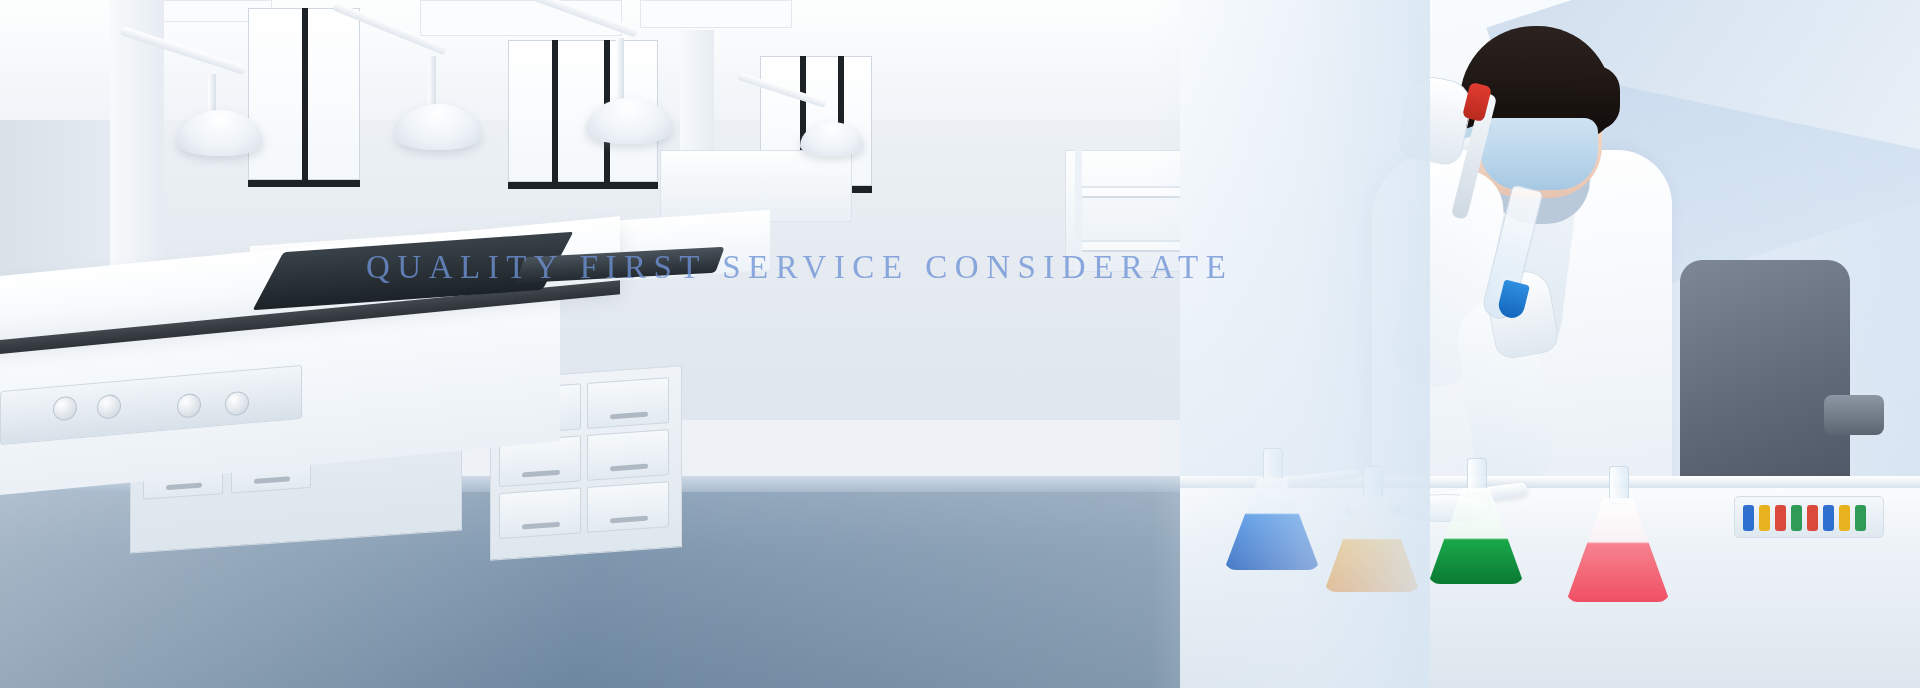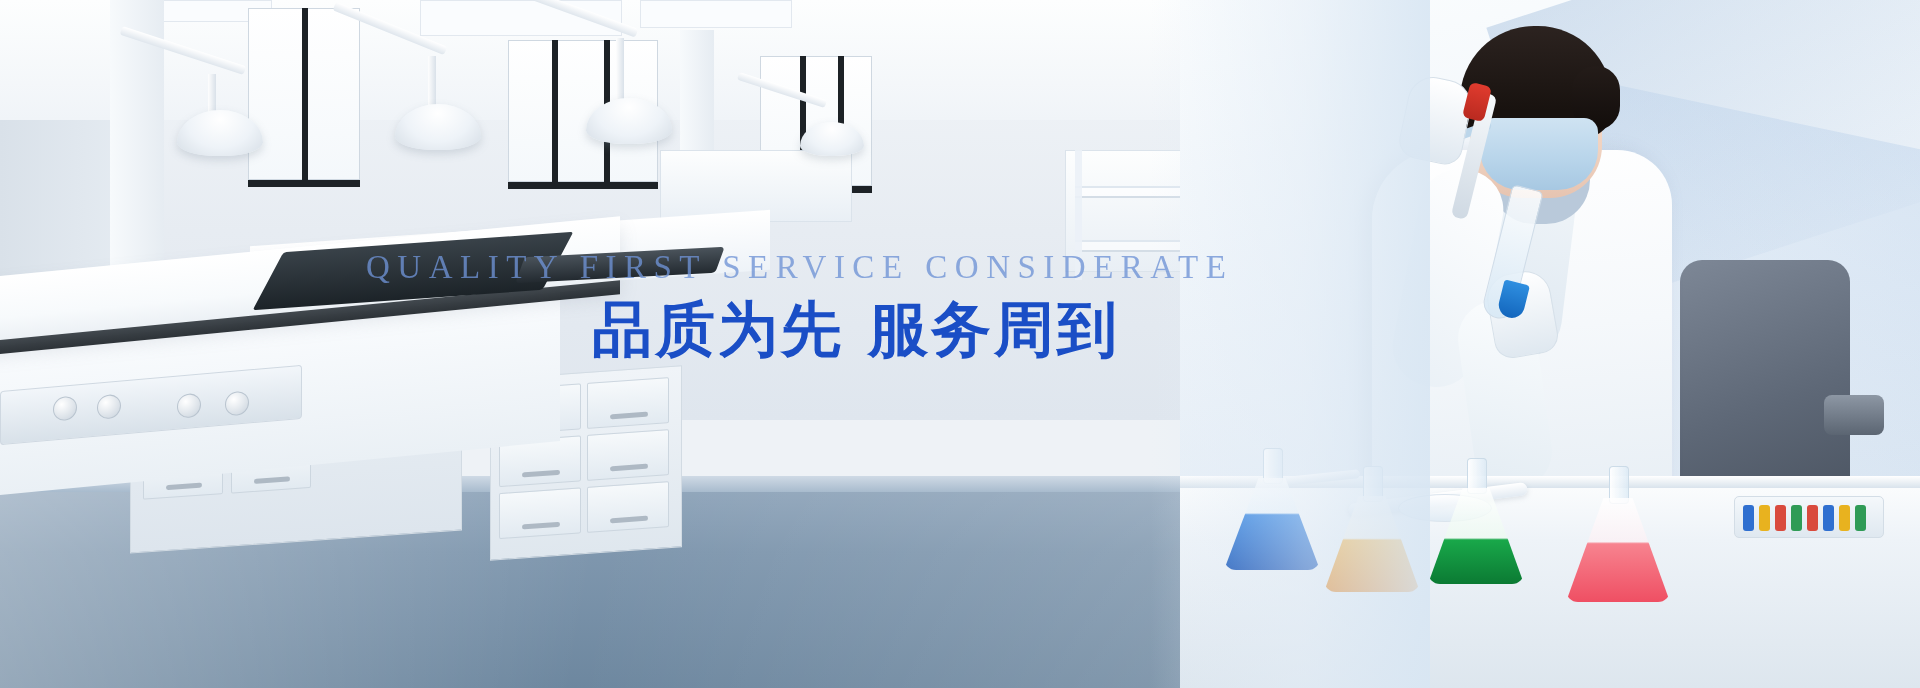--- a/index.html
+++ b/index.html
@@ -383,16 +383,15 @@
       <div class="vial" style="left:88px;background:#2f6fd0;"></div>
       <div class="vial" style="left:104px;background:#e8b21f;"></div>
       <div class="vial" style="left:120px;background:#2f9b56;"></div>
     </div>
   </div>
 
   <div class="right-fade"></div>
 
   <div class="copy">
     <div class="eng">QUALITY FIRST SERVICE CONSIDERATE</div>
-    <div class="headline">品质为先 服务周到</div>
   </div>
 
 </div>
 
 </body></html>

